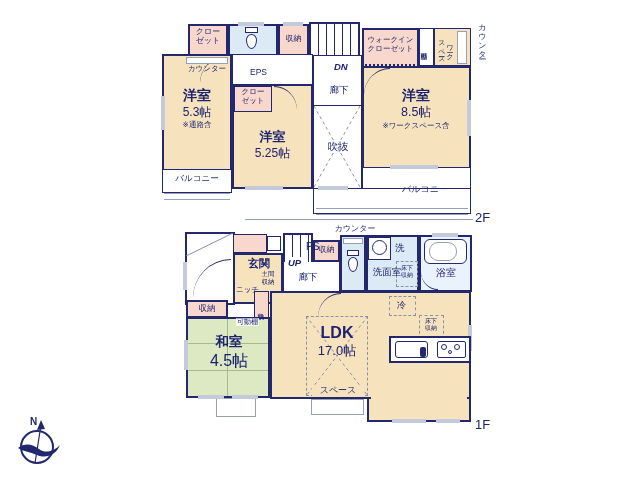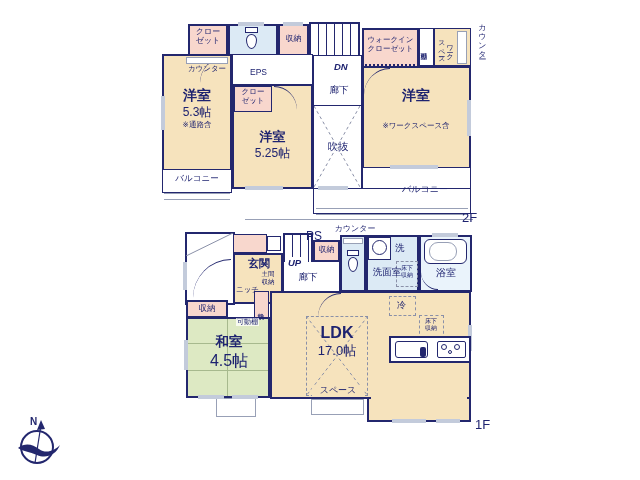--- a/index.html
+++ b/index.html
@@ -94,25 +94,26 @@
   <div class="lbl b" style="left:234px;top:129px;width:77px;font-size:13px;">洋室</div>
   <div class="lbl" style="left:234px;top:146px;width:77px;font-size:12px;">5.25帖</div>
   <div class="lbl" style="left:321px;top:140px;width:34px;font-size:10.5px;">吹抜</div>
   <div class="lbl" style="left:363px;top:36px;width:55px;font-size:7.5px;">ウォークイン
 クローゼット</div>
   <div class="lbl v" style="left:420px;top:31px;height:34px;font-size:6.5px;letter-spacing:0;">可動棚</div>
   <div class="lbl v" style="left:437px;top:30px;height:36px;font-size:7px;letter-spacing:0;">ワーク
 スペース</div>
   <div class="lbl v" style="left:477px;top:10px;height:52px;font-size:8px;letter-spacing:0;">カウンター</div>
   <div class="lbl b" style="left:372px;top:87px;width:88px;font-size:14px;">洋室</div>
+  <div class="lbl" style="left:372px;top:105px;width:88px;font-size:12.5px;">8.5帖</div>
   <div class="lbl" style="left:366px;top:122px;width:100px;font-size:7.5px;">※ワークスペース含</div>
   <div class="lbl" style="left:164px;top:173px;width:66px;font-size:8.5px;">バルコニー</div>
   <div class="lbl" style="left:390px;top:184px;width:70px;font-size:9px;">バルコニー</div>
   <div class="hair" style="left:245px;top:219px;width:228px;"></div>
-  <div class="lbl" style="left:462px;top:210px;font-size:13px;">2F</div>
+  <div class="lbl" style="left:475px;top:210px;font-size:13px;">2F</div>
 
   <div class="room" style="left:185px;top:232px;width:50px;height:73px;background:#fff;"></div>
   <svg style="left:186px;top:233px;" width="47" height="23">
     <line x1="0" y1="23" x2="47" y2="0" stroke="#8a90a8" stroke-width="1"></line>
   </svg>
   <div class="arc" style="left:193px;top:259px;width:38px;height:38px;"></div>
   <div class="room thin" style="left:233px;top:234px;width:34px;height:19px;background:var(--pink);"></div>
   <div class="room thin" style="left:267px;top:236px;width:14px;height:15px;background:#fff;"></div>
   <div class="room" style="left:233px;top:253px;width:50px;height:51px;background:var(--cream);"></div>
 
@@ -168,21 +169,21 @@
 
   <div class="win" style="left:183px;top:262px;width:4px;height:28px;"></div>
   <div class="win" style="left:184px;top:340px;width:4px;height:30px;"></div>
   <div class="win" style="left:198px;top:395px;width:26px;height:4px;"></div>
   <div class="win" style="left:232px;top:395px;width:26px;height:4px;"></div>
   <div class="win" style="left:392px;top:419px;width:34px;height:4px;"></div>
   <div class="win" style="left:436px;top:419px;width:24px;height:4px;"></div>
   <div class="win" style="left:432px;top:233px;width:26px;height:4px;"></div>
   <div class="win" style="left:468px;top:325px;width:4px;height:26px;"></div>
 
-  <div class="lbl" style="left:261px;top:229px;font-size:12px;padding-left:45px;">PS</div>
+  <div class="lbl" style="left:261px;top:241px;font-size:10px;padding-left:45px;">PS</div>
   <div class="lbl" style="left:327px;top:224px;width:56px;font-size:8px;">カウンター</div>
   <div class="lbl b" style="left:238px;top:257px;width:42px;font-size:11px;">玄関</div>
   <div class="lbl" style="left:254px;top:270px;width:28px;font-size:6.5px;">土間
 収納</div>
   <div class="lbl" style="left:236px;top:286px;font-size:7.5px;">ニッチ</div>
   <div class="lbl b i" style="left:286px;top:257px;font-size:9.5px;background:#fff;padding:0 2px;">UP</div>
   <div class="lbl" style="left:290px;top:271px;width:36px;font-size:9.5px;">廊下</div>
   <div class="lbl" style="left:314px;top:245px;width:25px;font-size:8px;">収納</div>
   <div class="lbl" style="left:395px;top:242px;font-size:9.5px;">洗</div>
   <div class="lbl" style="left:366px;top:266px;width:42px;font-size:9.5px;">洗面室</div>

